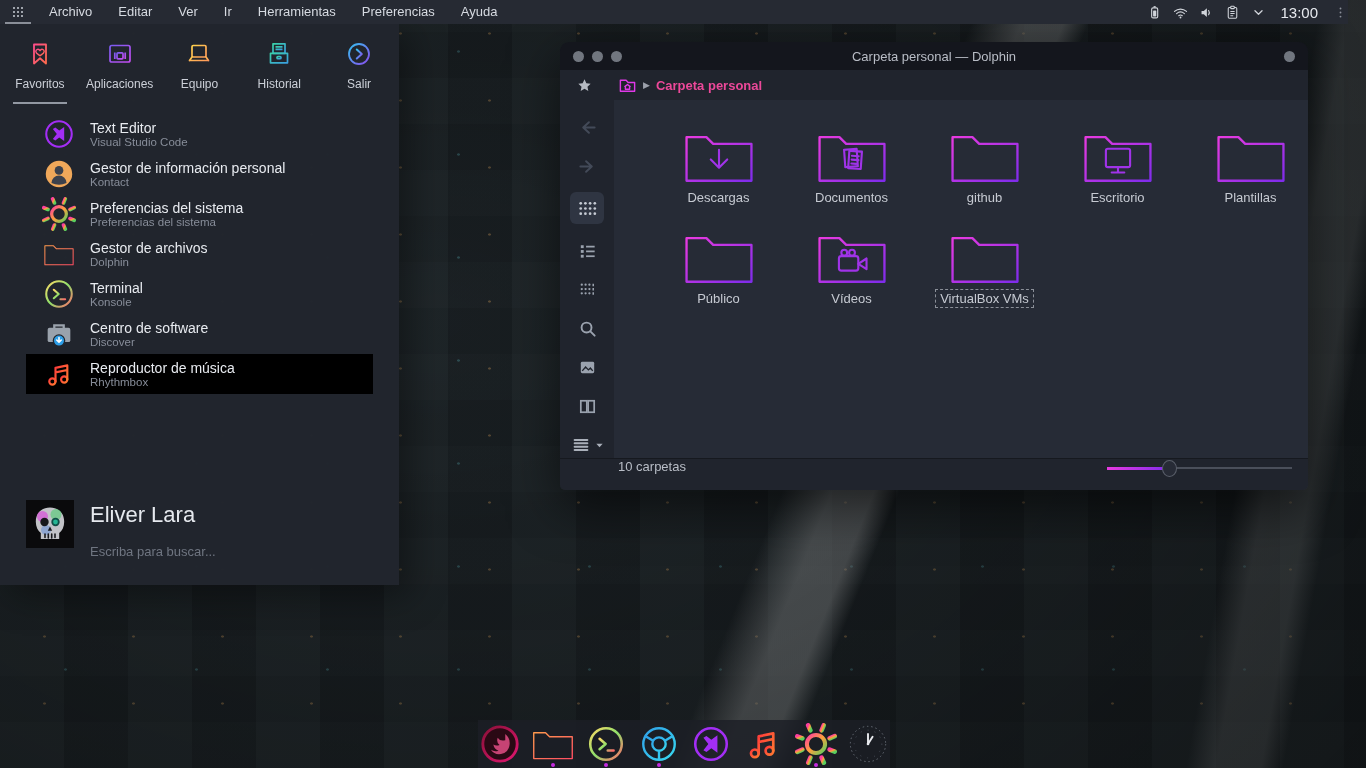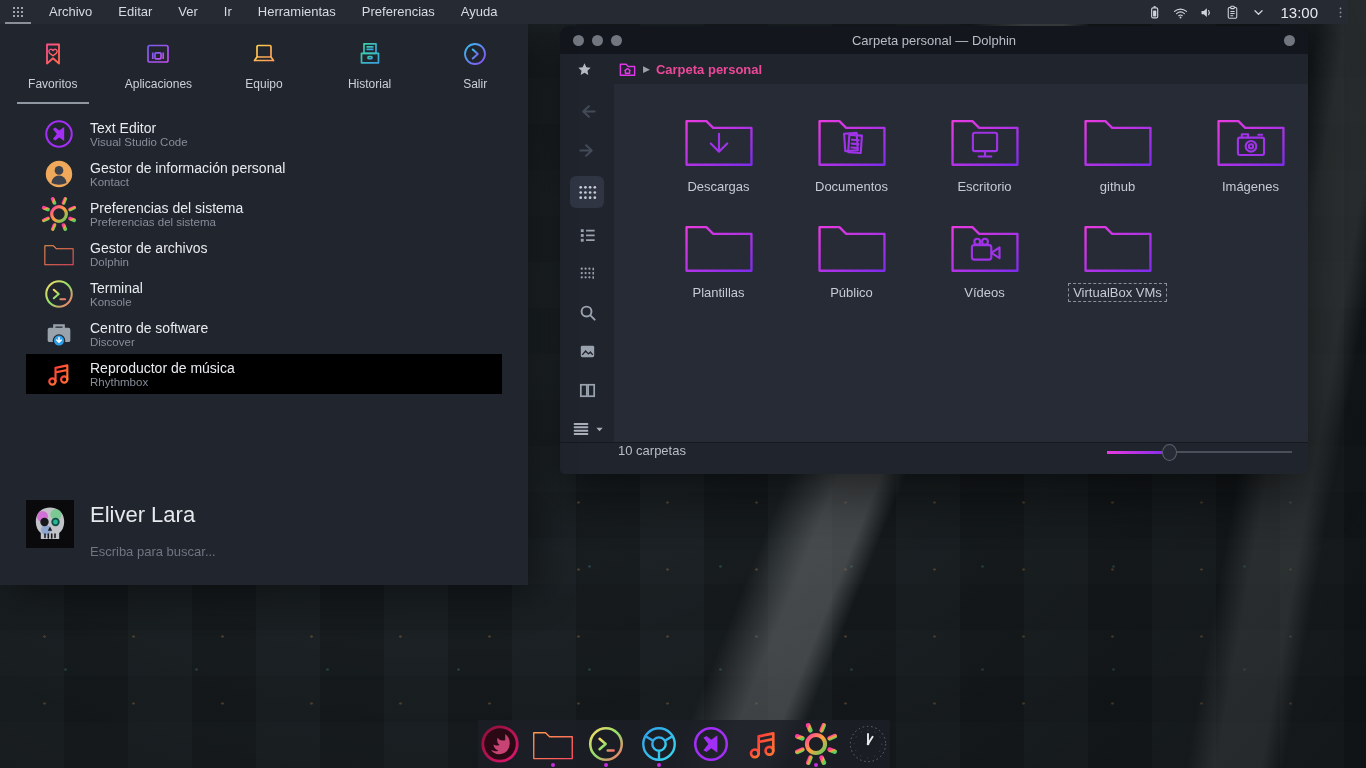--- a/index.html
+++ b/index.html
@@ -20,61 +20,61 @@
   .launcher-btn{position:relative;height:24px;display:flex;align-items:center;padding:0 10px;cursor:default}
   .launcher-btn::after{content:"";position:absolute;left:5px;right:5px;bottom:0;height:2px;background:#8a8f98}
   .menus{display:flex;align-items:center;height:24px}
   .menu-item{color:#d6dae1;font-size:13px;padding:0 13px;line-height:24px}
   .tray{margin-left:auto;display:flex;align-items:center;gap:9px;}
   .tray .ic{display:flex;align-items:center}
   .clock{color:#e6e9ee;font-size:15px;margin:0 6px 0 4px}
   .ic svg{display:block}
 
   
-  .launcher{position:absolute;left:0;top:24px;width:528px;height:561px;background:rgba(34,38,46,0.985);
+  .launcher{position:absolute;left:0;top:24px;width:399px;height:561px;background:rgba(34,38,46,0.985);
     display:flex;flex-direction:column;z-index:30;box-shadow:10px 10px 34px rgba(0,0,0,0.4)}
   .tabs{display:flex;padding-top:16px}
   .tab{flex:1;display:flex;flex-direction:column;align-items:center;gap:9px;padding-bottom:13px;position:relative}
   .tab-label{color:#ccd0d8;font-size:12px}
   .tab.active::after{content:"";position:absolute;left:16%;right:16%;bottom:0;height:2px;background:#9298a2}
   .apps{margin-top:10px;padding:0 26px}
   .app-row{height:40px;display:flex;align-items:center;gap:14px;padding:0 0 0 16px}
   .app-row.selected{background:#000000}
   .app-ic{width:34px;height:34px;display:flex;align-items:center;justify-content:center;flex:none}
   .app-title{color:#e8ebf0;font-size:14px;line-height:16px}
   .app-sub{color:#878d99;font-size:11.5px;line-height:13px}
   .spacer{flex:1}
   .user-row{display:flex;align-items:flex-start;padding:0 26px 26px}
   .avatar{width:48px;height:48px;flex:none;overflow:hidden}
   .user-texts{margin-left:16px;padding-top:2px}
   .user-name{color:#e6e9ee;font-size:22px;margin-bottom:16px}
   .search-hint{color:#6f7581;font-size:13px}
 
   
-  .window{position:absolute;left:560px;top:26px;width:748px;height:448px;border-radius:9px 9px 5px 5px;overflow:hidden;
+  .window{position:absolute;left:560px;top:42px;width:748px;height:448px;border-radius:9px 9px 5px 5px;overflow:hidden;
     box-shadow:0 16px 50px rgba(0,0,0,0.55);z-index:20;display:flex;flex-direction:column}
   .titlebar{height:28px;background:#14161d;display:flex;align-items:center;position:relative;flex:none}
   .tb-left{display:flex;gap:8px;padding-left:13px}
   .tb-right{margin-left:auto;display:flex;padding-right:13px}
   .circle{width:11px;height:11px;border-radius:50%;background:#71767f}
   .tb-title{position:absolute;left:0;right:0;text-align:center;color:#b9bdc6;font-size:13px;pointer-events:none}
   .toolbar{height:30px;background:#20242d;display:flex;align-items:center;padding:0 16px;gap:11px;flex:none}
   .crumb{display:flex;align-items:center;gap:6px;margin-left:14px}
   .crumb-chevron{color:#9ba0aa;font-size:9px}
   .crumb-label{color:#ec4899;font-size:13px;font-weight:bold}
   .win-body{flex:1;display:flex;min-height:0}
   .side-toolbar{width:54px;background:#20242d;display:flex;flex-direction:column;align-items:center;padding-top:14px;gap:13px;flex:none}
   .tool-btn{width:34px;height:26px;display:flex;align-items:center;justify-content:center;border-radius:6px}
   .tool-btn.disabled{opacity:0.5}
   .tool-btn.active{background:#2f3542;height:32px}
   .tool-btn.menu{gap:4px}
   .content{flex:1;background:#262b36;position:relative}
   .folders{display:grid;grid-template-columns:repeat(5,133px);row-gap:20px;margin:26px 0 0 38px}
   .folder-item{display:flex;flex-direction:column;align-items:center}
-  .f-label{margin-top:5px;color:#c6cad2;font-size:13px;padding:1px 4px;border:1px dashed rgba(0,0,0,0)}
+  .f-label{color:#c6cad2;font-size:13px;padding:1px 4px;border:1px dashed rgba(0,0,0,0)}
   .f-label.focused{border-color:#8a8f98}
   .statusbar{height:32px;background:#20242d;border-top:1px solid rgba(0,0,0,0.3);display:flex;align-items:flex-start;padding:0 16px 0 58px;flex:none}
   .status-text{color:#b9bec7;font-size:13px}
   .slider{margin-left:auto;position:relative;width:185px;height:18px}
   .slider-track{position:absolute;top:8px;left:0;right:0;height:2px;background:#4a4f5a}
   .slider-fill{position:absolute;top:7.5px;left:0;width:62px;height:3px;background:linear-gradient(90deg,#e83ae0,#7f2ceb)}
   .slider-knob{position:absolute;top:1px;left:55px;width:15px;height:17px;border-radius:50%;background:#272b36;border:1.5px solid #5a5f6a}
 
   
   .dock{position:absolute;left:478px;top:720px;width:412px;height:48px;background:rgba(28,31,38,0.82);
@@ -579,67 +579,47 @@
                     <path d="M39.5 31 h7 M39.5 35 h7 M39.5 39 h5"></path>
                   </g>
                 </svg>
               </span>
               <div class="f-label">Documentos</div>
             </div>
             <div class="folder-item">
               <span class="f-ic ic">
                 <svg width="78" height="62" viewBox="0 0 80 64" fill="none">
                   <defs>
-                    <linearGradient id="g12" x1="0" y1="0" x2="1" y2="1">
-                      <stop offset="0" stop-color="#e83ae0"></stop>
-                      <stop offset="1" stop-color="#7f2ceb"></stop>
-                    </linearGradient>
-                  </defs>
-    <path d="M6.5 56.5 L6.5 11.5 L27 11.5 L34 18.5 L73.5 18.5 L73.5 56.5 Z" stroke="url(#g12)" stroke-width="2.4" stroke-linejoin="round"></path>
-                  <g stroke="#a033e8" stroke-width="2.2" fill="none" stroke-linecap="round" stroke-linejoin="round">
-                    <rect x="27.5" y="23.5" width="25" height="19" rx="2"></rect>
-                    <path d="M40 42.5 v5 M33.5 48 h13"></path>
-                  </g>
-                </svg>
-              </span>
-              <div class="f-label">Escritorio</div>
-            </div>
-            <div class="folder-item">
-              <span class="f-ic ic">
-                <svg width="78" height="62" viewBox="0 0 80 64" fill="none">
-                  <defs>
                     <linearGradient id="g13" x1="0" y1="0" x2="1" y2="1">
                       <stop offset="0" stop-color="#e83ae0"></stop>
                       <stop offset="1" stop-color="#7f2ceb"></stop>
                     </linearGradient>
                   </defs>
     <path d="M6.5 56.5 L6.5 11.5 L27 11.5 L34 18.5 L73.5 18.5 L73.5 56.5 Z" stroke="url(#g13)" stroke-width="2.4" stroke-linejoin="round"></path>
                 </svg>
               </span>
               <div class="f-label">github</div>
             </div>
             <div class="folder-item">
               <span class="f-ic ic">
                 <svg width="78" height="62" viewBox="0 0 80 64" fill="none">
                   <defs>
-                    <linearGradient id="g14" x1="0" y1="0" x2="1" y2="1">
+                    <linearGradient id="g12" x1="0" y1="0" x2="1" y2="1">
                       <stop offset="0" stop-color="#e83ae0"></stop>
                       <stop offset="1" stop-color="#7f2ceb"></stop>
                     </linearGradient>
                   </defs>
-    <path d="M6.5 56.5 L6.5 11.5 L27 11.5 L34 18.5 L73.5 18.5 L73.5 56.5 Z" stroke="url(#g14)" stroke-width="2.4" stroke-linejoin="round"></path>
+    <path d="M6.5 56.5 L6.5 11.5 L27 11.5 L34 18.5 L73.5 18.5 L73.5 56.5 Z" stroke="url(#g12)" stroke-width="2.4" stroke-linejoin="round"></path>
                   <g stroke="#a033e8" stroke-width="2.2" fill="none" stroke-linecap="round" stroke-linejoin="round">
-                    <rect x="26.5" y="28.5" width="27" height="18" rx="2"></rect>
-                    <circle cx="40" cy="37.5" r="5.5"></circle>
-                    <circle cx="40" cy="37.5" r="2.2"></circle>
-                    <path d="M30.5 28.5 v-3.5 h6.5 v3.5 M47.5 25.5 h4"></path>
+                    <rect x="27.5" y="23.5" width="25" height="19" rx="2"></rect>
+                    <path d="M40 42.5 v5 M33.5 48 h13"></path>
                   </g>
                 </svg>
               </span>
-              <div class="f-label">Imágenes</div>
+              <div class="f-label">Escritorio</div>
             </div>
             <div class="folder-item">
               <span class="f-ic ic">
                 <svg width="78" height="62" viewBox="0 0 80 64" fill="none">
                   <defs>
                     <linearGradient id="g16" x1="0" y1="0" x2="1" y2="1">
                       <stop offset="0" stop-color="#e83ae0"></stop>
                       <stop offset="1" stop-color="#7f2ceb"></stop>
                     </linearGradient>
                   </defs>

